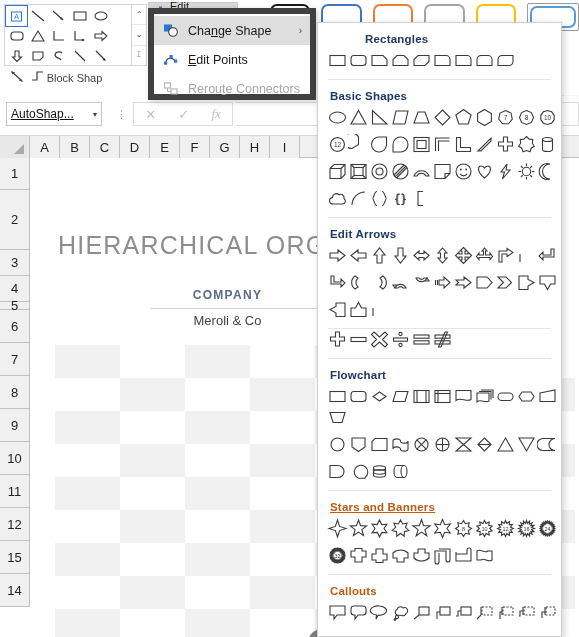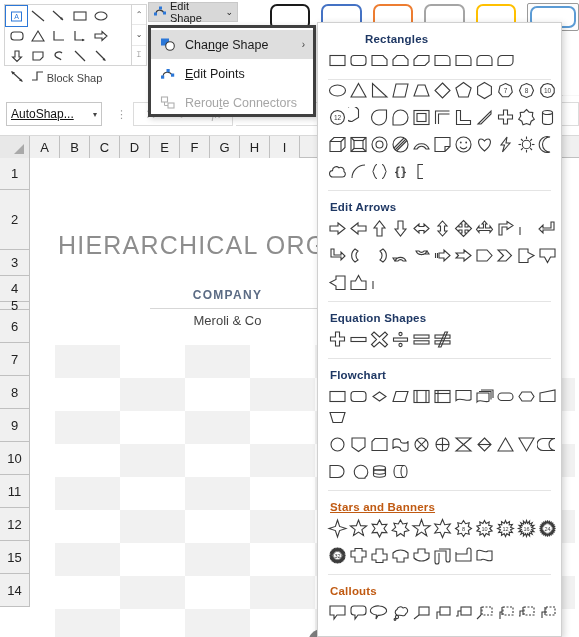--- a/index.html
+++ b/index.html
@@ -140,22 +140,22 @@
   .checker div { position:absolute; background:#f1f1f1; }
 
   
   .org-avatar {
     position:absolute; left:290px; top:487px; width:64px; height:64px;
     color:#7d7d7d;
   }
 
   
   .menu {
-    position:absolute; left:148px; top:25px; width:168px; height:92px;
-    background:#fff; border:3px solid #404040;
+    position:absolute; left:148px; top:8px; width:168px; height:92px;
+    background:#fff; border:6px solid #404040;
     box-shadow:2px 2px 6px rgba(0,0,0,0.18);
     padding:2px 0;
   }
   .menu-item {
     height:29px; display:flex; align-items:center; gap:8px; padding:0 8px;
     font-size:12.5px; color:#1b1b1b;
   }
   .menu-item.hl { background:#dedede; }
   .menu-item.disabled { color:#a6a6a6; }
   .menu-item .mi-icon { width:18px; display:flex; justify-content:center; }
@@ -517,20 +517,21 @@
           </div>
           <div class="fs">
             <svg width="21" height="21" viewBox="0 0 21 21">
               <path d="M7,5.5 h11 v6 a4,4 0 0 1 -4,4 h-11 v-6 a4,4 0 0 1 4,-4 z" fill="none" stroke="#3b3b3b" stroke-width="1.1"></path>
             </svg>
           </div>
         </div>
       </div>
       <div class="divider"></div>
       <div class="cat">
+        <div class="cat-title" style="color: rgb(31, 56, 100);">Basic Shapes</div>
         <div class="cat-grid">
           <div class="fs">
             <svg width="21" height="21" viewBox="0 0 21 21">
               <ellipse cx="10.5" cy="10.5" rx="8" ry="5.5" fill="none" stroke="#3b3b3b" stroke-width="1.1"></ellipse>
             </svg>
           </div>
           <div class="fs">
             <svg width="21" height="21" viewBox="0 0 21 21">
               <polygon points="10.5,3.5 18,17 3,17" fill="none" stroke="#3b3b3b" stroke-width="1.1"></polygon>
             </svg>
@@ -885,21 +886,20 @@
           </div>
           <div class="fs">
             <svg width="21" height="21" viewBox="0 0 21 21">
               <polygon points="4,17 4,9 A5,5 0 0 1 14,9 L14,17 L11,17 L11,9 A2,2 0 0 0 7,9 L7,17" fill="none" stroke="#3b3b3b" stroke-width="1.1"></polygon>
             </svg>
           </div>
         </div>
       </div>
       <div class="divider"></div>
       <div class="cat">
-        <div class="cat-title" style="color: rgb(31, 56, 100);">Equation Shapes</div>
         <div class="cat-grid">
           <div class="fs">
             <svg width="21" height="21" viewBox="0 0 21 21">
               <polygon points="8.5,3 12.5,3 12.5,8 17.5,8 17.5,12 12.5,12 12.5,17 8.5,17 8.5,12 3.5,12 3.5,8 8.5,8" fill="none" stroke="#3b3b3b" stroke-width="1.1"></polygon>
             </svg>
           </div>
           <div class="fs">
             <svg width="21" height="21" viewBox="0 0 21 21">
               <rect x="3" y="8.5" width="15" height="4" fill="none" stroke="#3b3b3b" stroke-width="1.1"></rect>
             </svg>

